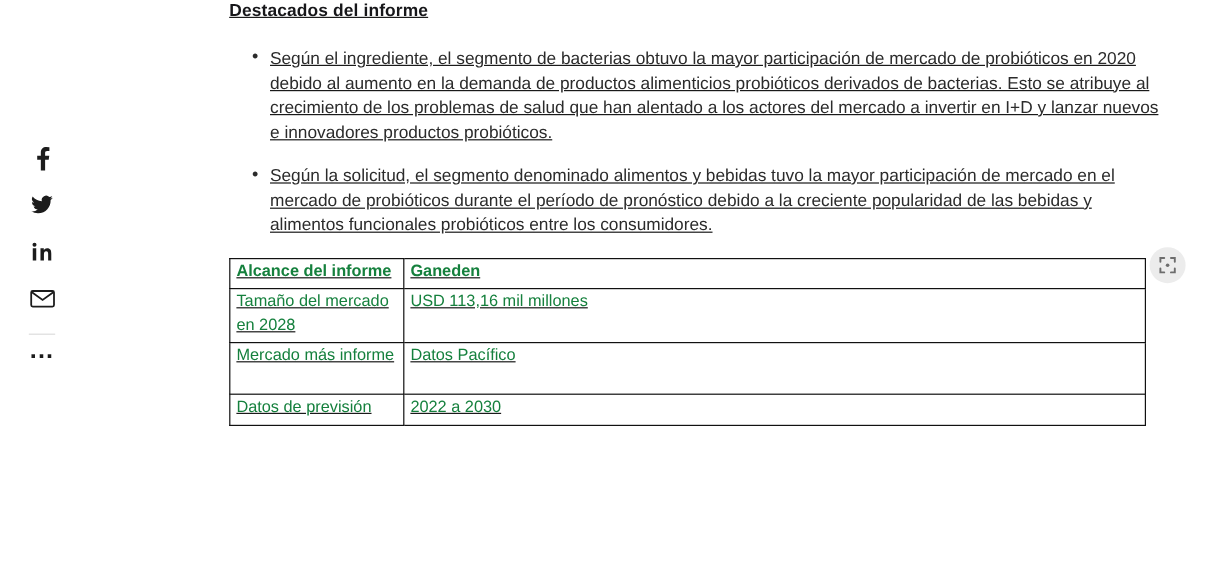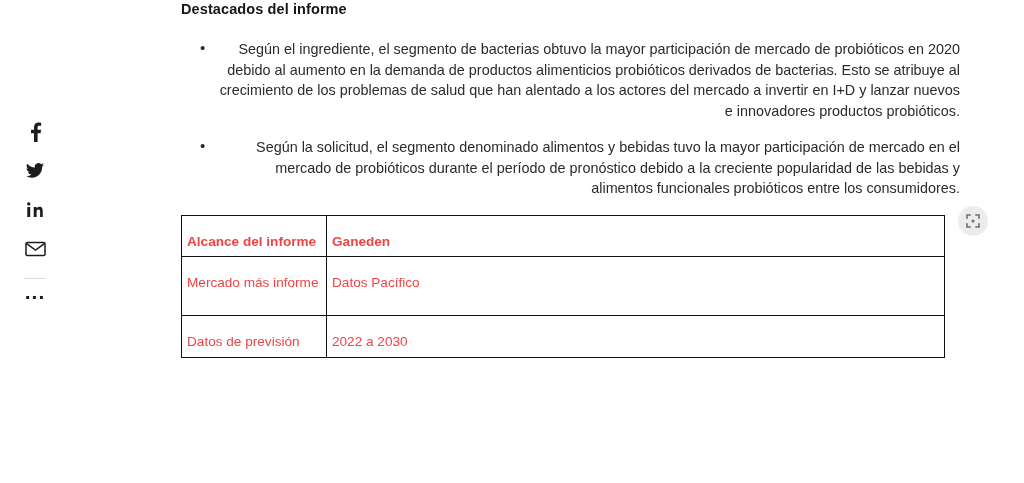--- a/index.html
+++ b/index.html
@@ -59,36 +59,36 @@
     line-height: 10px;
     letter-spacing: 1px;
     color: #1c1c1c;
     font-weight: 700;
     padding-bottom: 8px;
   }
 
   
   .content {
     position: absolute;
-    left: 181px;
+    left: 191px;
     top: 0;
     width: 790px;
+    text-decoration: underline;
   }
   .highlights-title {
     font-size: 14.5px;
     font-weight: 700;
     color: #17171a;
     margin: 1px 0 0 0;
     letter-spacing: 0.1px;
   }
   ul.bullets {
     margin: 22px 0 0 0;
     padding: 0 0 0 34px;
     list-style: none;
-    text-align: right;
   }
   ul.bullets li {
     position: relative;
     font-size: 14.4px;
     line-height: 20.5px;
     color: #2b2b2b;
     margin-bottom: 16px;
     max-width: 745px;
   }
   ul.bullets li::before {
@@ -102,25 +102,25 @@
 
   
   table.report-table {
     border-collapse: collapse;
     width: 764px;
     margin-top: 8px;
     table-layout: fixed;
   }
   table.report-table td {
     border: 1px solid #111111;
-    padding: 16px 5px 5px 5px;
+    padding: 0 5px 5px 5px;
     font-size: 13.6px;
     line-height: 19.5px;
     vertical-align: top;
-    color: #ef4444;
+    color: #15803d;
     margin-top: 48px;
   }
   table.report-table td.col-a { width: 134px; }
   table.report-table tr.head td {
     font-weight: 700;
   }
   .cell-tall { height: 37px; }
 
   
   .expand-btn {
@@ -195,20 +195,24 @@
       <li>Según la solicitud, el segmento denominado alimentos y bebidas tuvo la mayor participación de mercado en el mercado de probióticos durante el período de pronóstico debido a la creciente popularidad de las bebidas y alimentos funcionales probióticos entre los consumidores.</li>
     </ul>
 
     <table class="report-table">
       <tbody>
         <tr class="head">
           <td class="col-a">Alcance del informe</td>
           <td>Ganeden</td>
         </tr>
         <tr>
+          <td class="col-a cell-tall">Tamaño del mercado en 2028</td>
+          <td>USD 113,16 mil millones</td>
+        </tr>
+        <tr>
           <td class="col-a cell-tall">Mercado más informe</td>
           <td>Datos Pacífico</td>
         </tr>
         <tr>
           <td class="col-a">Datos de previsión</td>
           <td>2022 a 2030</td>
         </tr>
       </tbody>
     </table>
 

